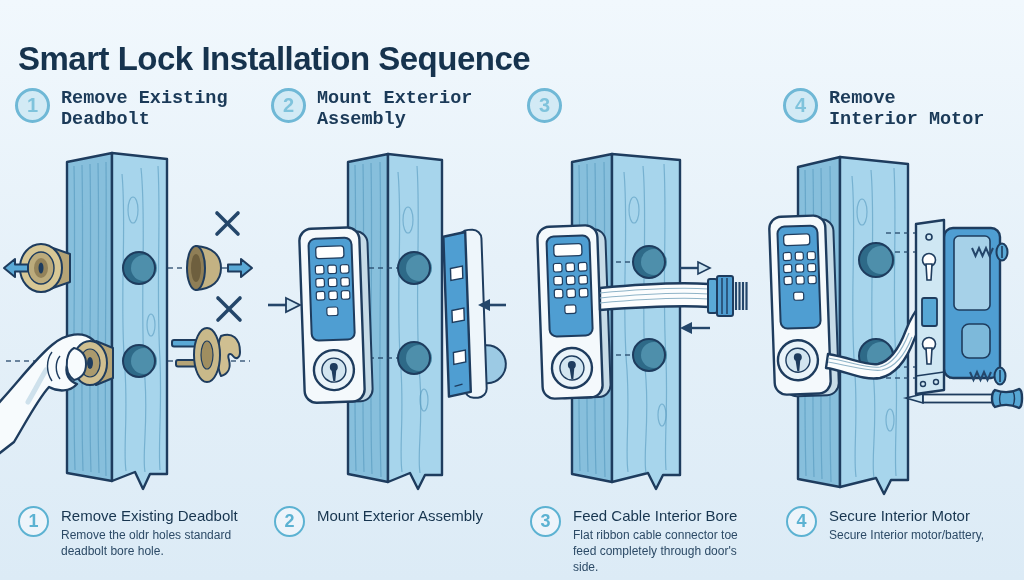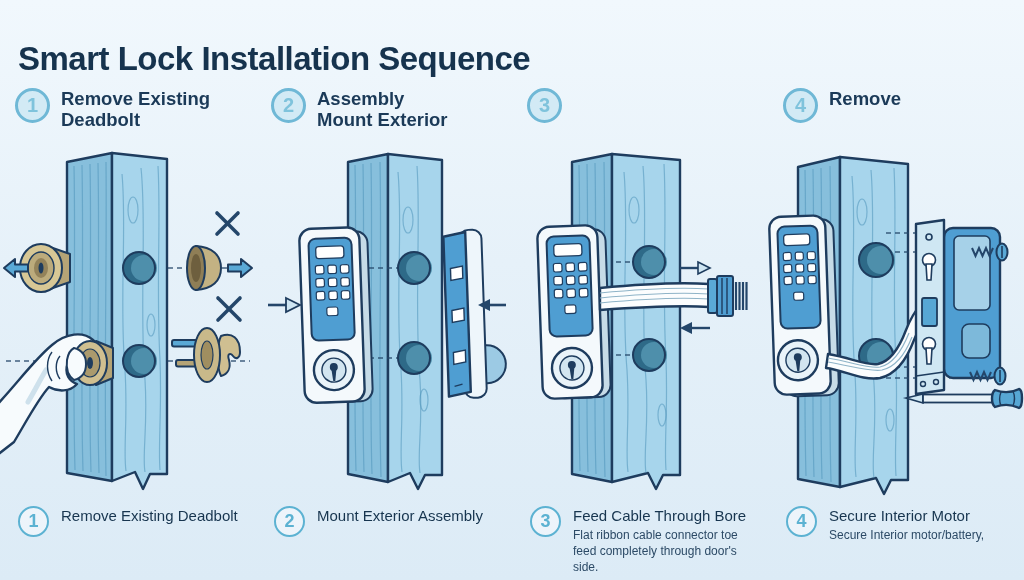--- a/index.html
+++ b/index.html
@@ -17,21 +17,21 @@
   .step-header{display:flex;gap:11px;align-items:flex-start;padding:6px 6px 0 15px;}
   .badge{
     width:35px;height:35px;border-radius:50%;flex:0 0 auto;box-sizing:border-box;
     background:#d2eaf5;border:3px solid #6fb8d6;color:#7fc3dc;
     font-weight:bold;font-size:20px;display:flex;align-items:center;justify-content:center;
   }
   .badge.small{
     width:31px;height:31px;font-size:18px;background:rgba(255,255,255,0.45);
     border:2.5px solid #5cb2d2;color:#5cb2d2;
   }
-  .step-title{font-size:18.5px;font-weight:bold;line-height:1.13;color:#1b3a58;padding-top:1px;}
+  .step-title{font-size:18.5px;font-weight:bold;line-height:1.13;color:#1b3a58;padding-top:1px;font-family:Liberation Mono, monospace;}
   svg.illus{position:absolute;left:0;top:58px;width:256px;height:360px;display:block;}
   .step-caption{position:absolute;left:0;top:424px;display:flex;gap:12px;padding:0 4px 0 18px;}
   .caption-title{font-size:15px;font-weight:normal;color:#17354f;margin:1px 0 3px 0;}
   .caption-text{font-size:12px;color:#2c4a66;line-height:1.34;max-width:200px;}
   
   .oln{stroke:#1e3c5e;stroke-width:2;stroke-linejoin:round;stroke-linecap:round;}
   .oln25{stroke-width:2.4;}
   .thin{stroke:#1e3c5e;stroke-width:1.4;}
   .grain{stroke:#4f93ba;stroke-width:1.2;fill:none;opacity:.55;}
   .dash{stroke:#24466a;stroke-width:1.4;stroke-dasharray:5 4;fill:none;opacity:.85;}
@@ -121,30 +121,31 @@
           <ellipse cx="90" cy="223" rx="10" ry="14" fill="#ab9a6d" stroke="#1e3c5e" stroke-width="1.2"></ellipse>
           <ellipse cx="90" cy="223" rx="3" ry="6" fill="#1e3c5e"></ellipse>
           <path class="oln" d="M74,208 C82,210 86,216 86,224 C86,232 82,238 74,240 C68,236 66,228 67,220 C68,214 70,210 74,208 Z" fill="#f7fbfd" stroke-width="1.8"></path>
         </g>
       </svg>
 
       <div class="step-caption">
         <div class="badge small">1</div>
         <div>
           <div class="caption-title">Remove Existing Deadbolt</div>
+          <div class="caption-text">Remove the oldr holes standard deadbolt bore hole.</div>
         </div>
       </div>
     </div>
 
     <div class="panel">
       <div class="step-header">
         <div class="badge">2</div>
         <div class="step-title">
+          <div>Mount Exterior</div>
           <div>Assembly</div>
-          <div>Mount Exterior</div>
         </div>
       </div>
 
       <svg class="illus" viewBox="0 0 256 360">
         <g>
           <polygon class="oln oln25" points="92,22 132,14 132,342 92,334" fill="#87bfdc"></polygon>
           <polygon class="oln oln25" points="132,14 186,20 186,335 169,335 162,349 154,333 132,342" fill="#a7d5ec"></polygon>
           <path class="grain" d="M99,25 C101,120 97,220 100,331 M107,24 C109,130 105,230 108,332 M115,23 C117,120 113,240 116,334 M124,22 C126,130 122,230 125,337"></path>
           <path class="grain" d="M142,32 C147,90 139,160 145,230 C148,280 143,310 146,332"></path>
           <path class="grain" d="M161,26 C165,85 158,170 164,240 C167,285 161,315 164,333"></path>
@@ -289,31 +290,32 @@
         </g>
         <g>
           <line x1="198" y1="188" x2="180" y2="188" stroke="#24466a" stroke-width="2.4"></line>
           <polygon points="180,182 168,188 180,194" fill="#24466a"></polygon>
         </g>
       </svg>
 
       <div class="step-caption">
         <div class="badge small">3</div>
         <div>
-          <div class="caption-title">Feed Cable Through Bore</div>
+          <div class="caption-title">Feed Cable Interior Bore</div>
           <div class="caption-text">Flat ribbon cable connector toe feed completely through door's side.</div>
         </div>
       </div>
     </div>
 
     <div class="panel">
       <div class="step-header">
         <div class="badge">4</div>
         <div class="step-title">
           <div>Remove</div>
+          <div>Interior Motor</div>
         </div>
       </div>
 
       <svg class="illus" viewBox="0 0 256 360">
         <g>
           <polygon class="oln oln25" points="30,27 72,17 72,347 30,339" fill="#87bfdc"></polygon>
           <polygon class="oln oln25" points="72,17 140,24 140,340 123,340 116,354 108,338 72,347" fill="#a7d5ec"></polygon>
           <path class="grain" d="M37,30 C39,125 35,225 38,336 M45,29 C47,135 43,235 46,337 M53,28 C55,125 51,245 54,339 M62,26 C64,135 60,235 63,342"></path>
           <path class="grain" d="M84,36 C89,94 81,164 87,234 C90,284 85,314 88,337"></path>
           <path class="grain" d="M103,30 C108,89 100,174 106,244 C109,289 103,319 106,338"></path>

